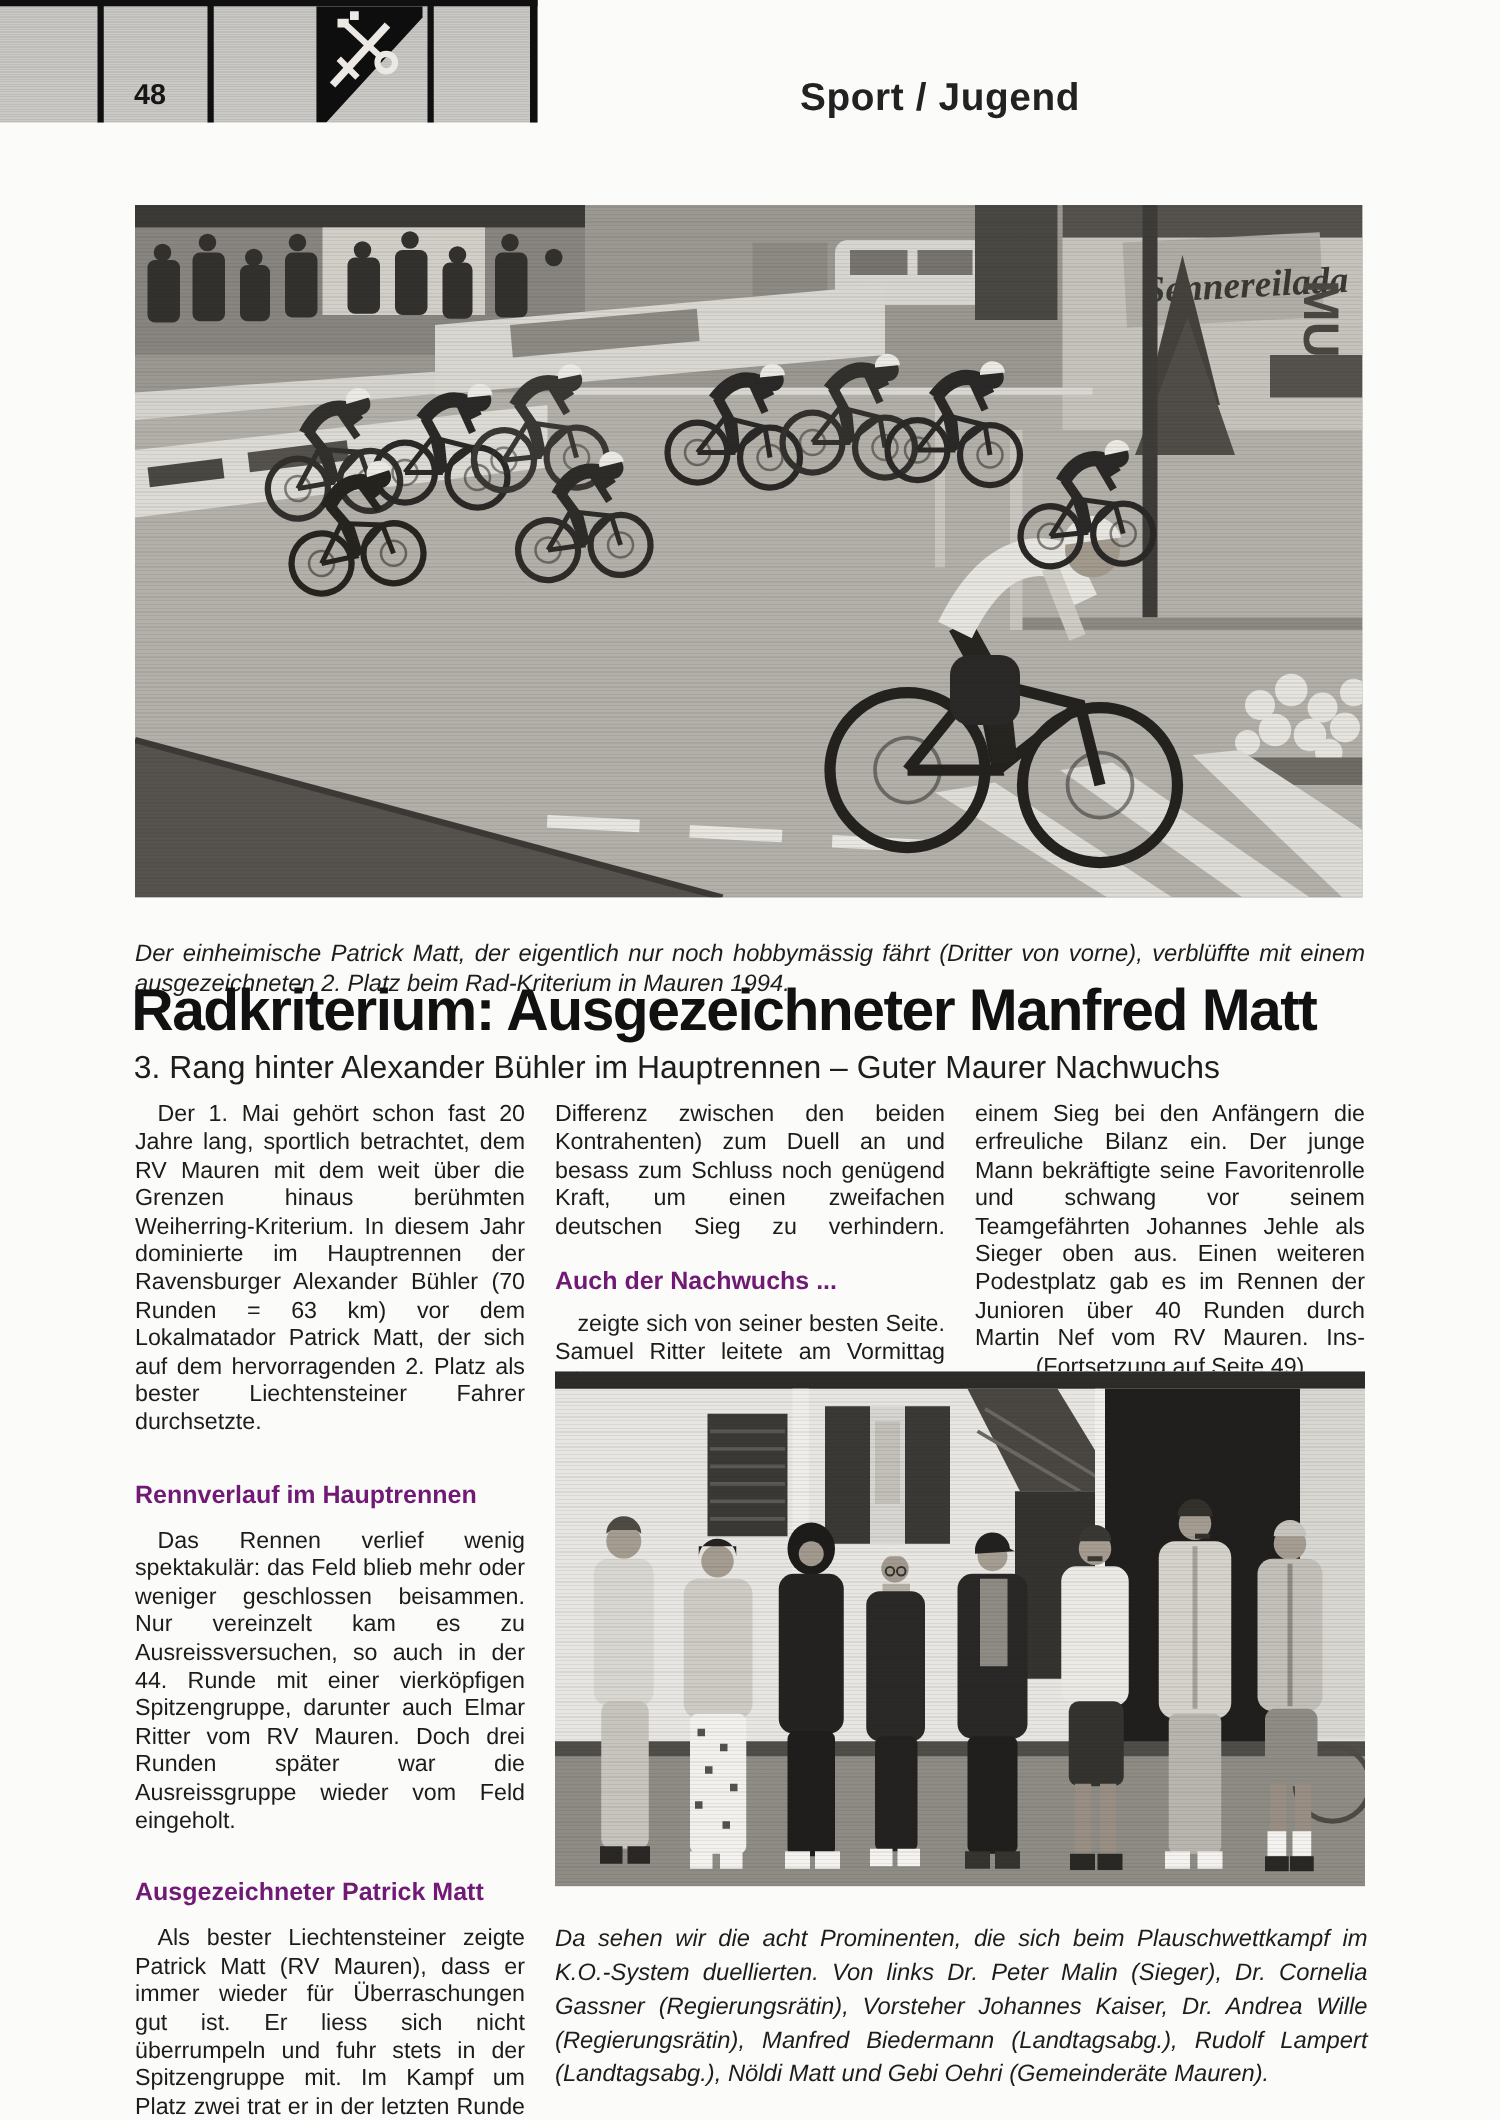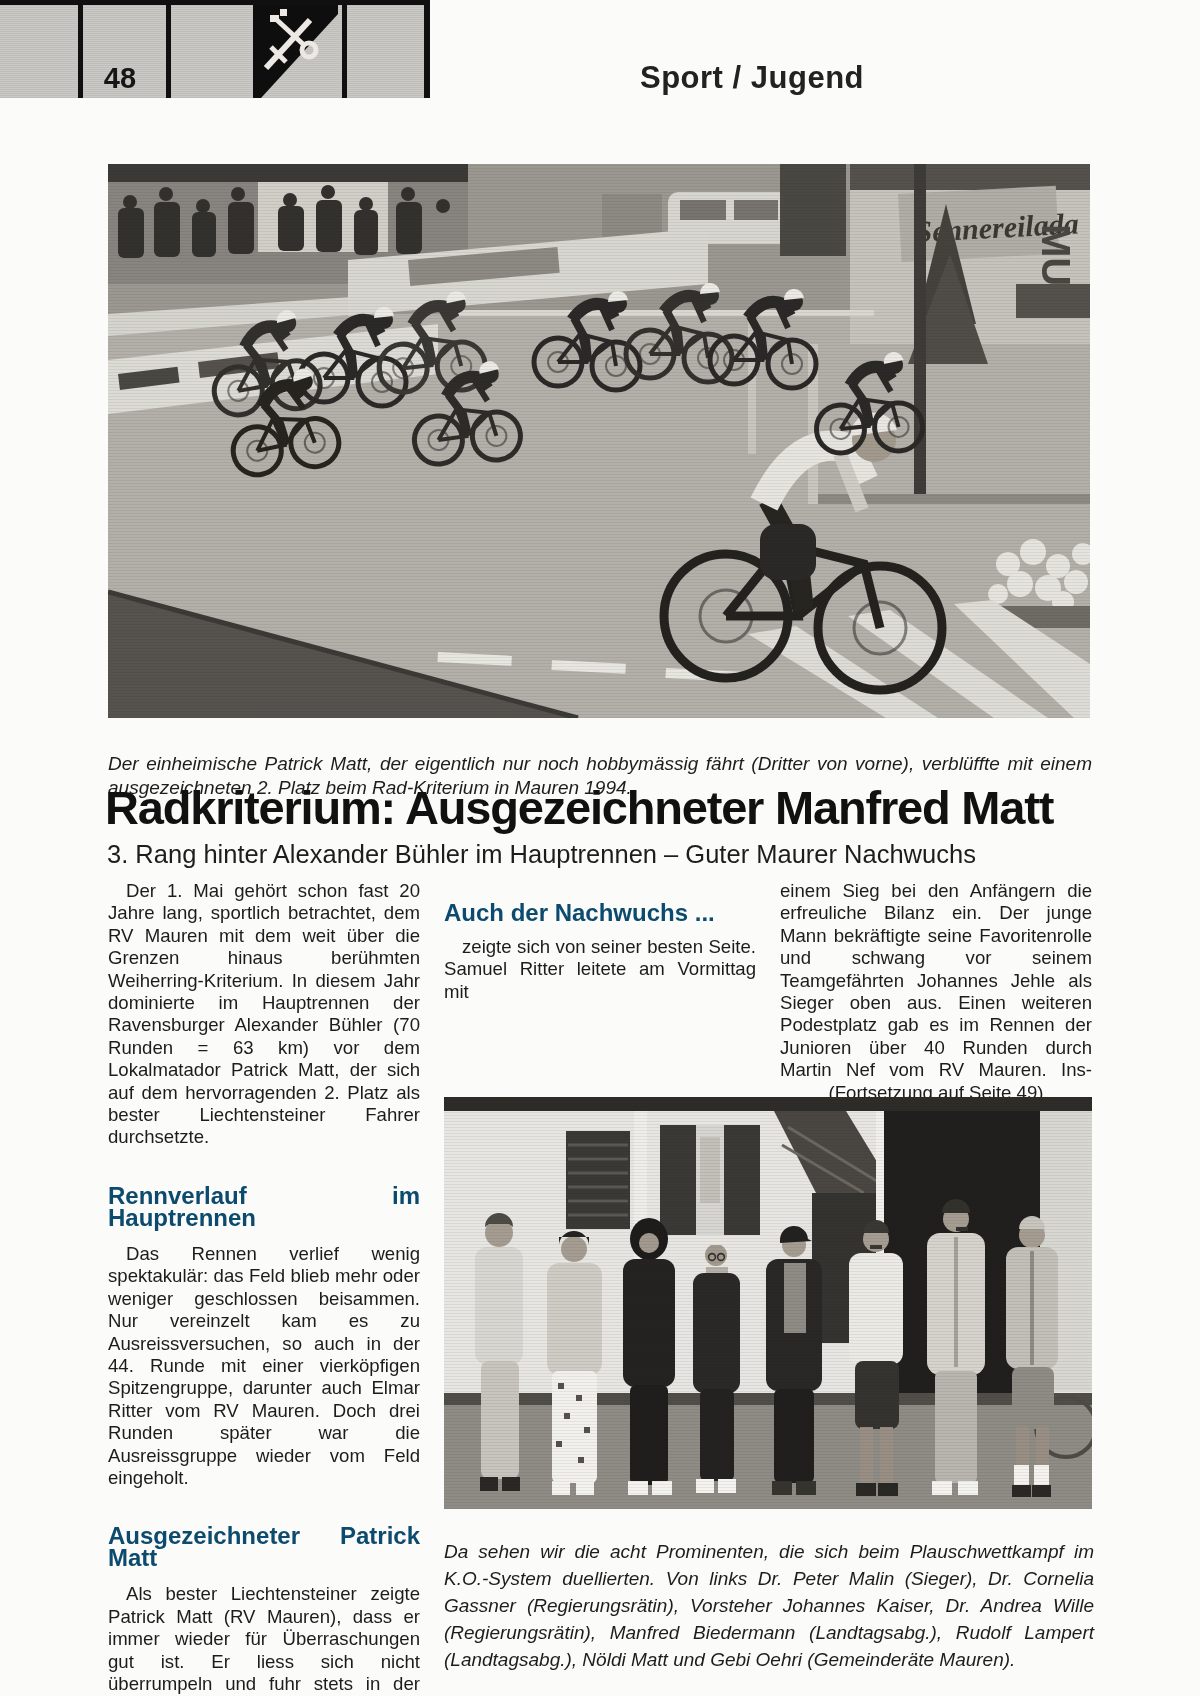--- a/index.html
+++ b/index.html
@@ -14,21 +14,21 @@
   .header-bar{
     left:0;top:0;width:430px;height:98px;
     background:
       repeating-linear-gradient(0deg, rgba(0,0,0,.05) 0 1px, rgba(255,255,255,.04) 1px 2px),
       #c8c7c3;
   }
   .header-topline{left:0;top:0;width:430px;height:5px;background:#101010;}
   .hdr-div{top:0;width:5px;height:98px;background:#101010;}
   .hdr-right{left:424px;top:0;width:6px;height:98px;background:#101010;}
   .page-number{left:96px;top:62px;width:48px;text-align:center;
-    font-size:29px;font-weight:bold;color:#161616;}
+    font-size:23px;font-weight:bold;color:#161616;}
   .emblem{left:253px;top:5px;width:89px;height:93px;}
   .section-title{
     left:640px;top:60px;width:470px;text-align:left;
     font-size:31px;font-weight:bold;color:#222;letter-spacing:.5px;
   }
   
   .photo{background:#b7b4ae;overflow:hidden;}
   .photo svg{display:block;width:100%;height:100%;}
   .main-photo{left:108px;top:164px;width:982px;height:554px;}
   .group-photo{left:444px;top:1097px;width:648px;height:412px;}
@@ -49,22 +49,22 @@
   .subtitle{left:107px;top:840px;width:990px;font-size:25.5px;color:#1d1d1d;}
   .col{top:880px;width:312px;font-size:18.6px;line-height:22.4px;
     text-align:justify;color:#1c1c1c;}
   .col-1{left:108px;}
   .col-2{left:444px;}
   .col-3{left:780px;}
   .col p{margin:0;}
   .col p.indent{text-indent:18px;}
   .col p.flow{text-align-last:justify;}
   .col h2{
-    margin:36px 0 14px 0;font-size:24px;line-height:22px;
-    font-weight:bold;color:#0c4a6e;
+    margin:36px 0 14px 0;font-size:20px;line-height:22px;
+    font-weight:bold;color:#701a75;
   }
   .col-2 h2{margin-top:22px;margin-bottom:12px;}
   .continuation{text-align:center;}
 </style>
 </head>
 <body>
 
 <div class="abs header-bar">
   <div class="abs header-topline"></div>
   <div class="abs hdr-div" style="left:78px"></div>
@@ -235,20 +235,21 @@
 
 <div class="abs col col-1">
   <p class="indent flow">Der 1. Mai gehört schon fast 20 Jahre lang, sportlich betrachtet, dem RV Mauren mit dem weit über die Grenzen hinaus berühmten Weiherring-Kriterium. In diesem Jahr dominierte im Hauptrennen der Ravensburger Alexander Bühler (70 Runden = 63 km) vor dem Lokalmatador Patrick Matt, der sich auf dem hervorragenden 2. Platz als bester Liechtensteiner Fahrer durchsetzte.</p>
   <h2>Rennverlauf im Hauptrennen</h2>
   <p class="indent flow">Das Rennen verlief wenig spektakulär: das Feld blieb mehr oder weniger geschlossen beisammen. Nur vereinzelt kam es zu Ausreissversuchen, so auch in der 44. Runde mit einer vierköpfigen Spitzengruppe, darunter auch Elmar Ritter vom RV Mauren. Doch drei Runden später war die Ausreissgruppe wieder vom Feld eingeholt.</p>
   <h2>Ausgezeichneter Patrick Matt</h2>
   <p class="indent flow">Als bester Liechtensteiner zeigte Patrick Matt (RV Mauren), dass er immer wieder für Überraschungen gut ist. Er liess sich nicht überrumpeln und fuhr stets in der Spitzengruppe mit. Im Kampf um Platz zwei trat er in der letzten Runde gegen seinen Verfolger Fritz Seeberger vom RV Wangen (2 Punkte</p>
 </div>
 
 <div class="abs col col-2">
+  <p class="flow">Differenz zwischen den beiden Kontrahenten) zum Duell an und besass zum Schluss noch genügend Kraft, um einen zweifachen deutschen Sieg zu verhindern.</p>
   <h2>Auch der Nachwuchs ...</h2>
   <p class="indent flow">zeigte sich von seiner besten Seite. Samuel Ritter leitete am Vormittag mit</p>
 </div>
 
 <div class="abs col col-3">
   <p class="flow">einem Sieg bei den Anfängern die erfreuliche Bilanz ein. Der junge Mann bekräftigte seine Favoritenrolle und schwang vor seinem Teamgefährten Johannes Jehle als Sieger oben aus. Einen weiteren Podestplatz gab es im Rennen der Junioren über 40 Runden durch Martin Nef vom RV Mauren. Ins-</p>
   <p class="continuation">(Fortsetzung auf Seite 49)</p>
 </div>
 
 <div class="abs photo group-photo">

